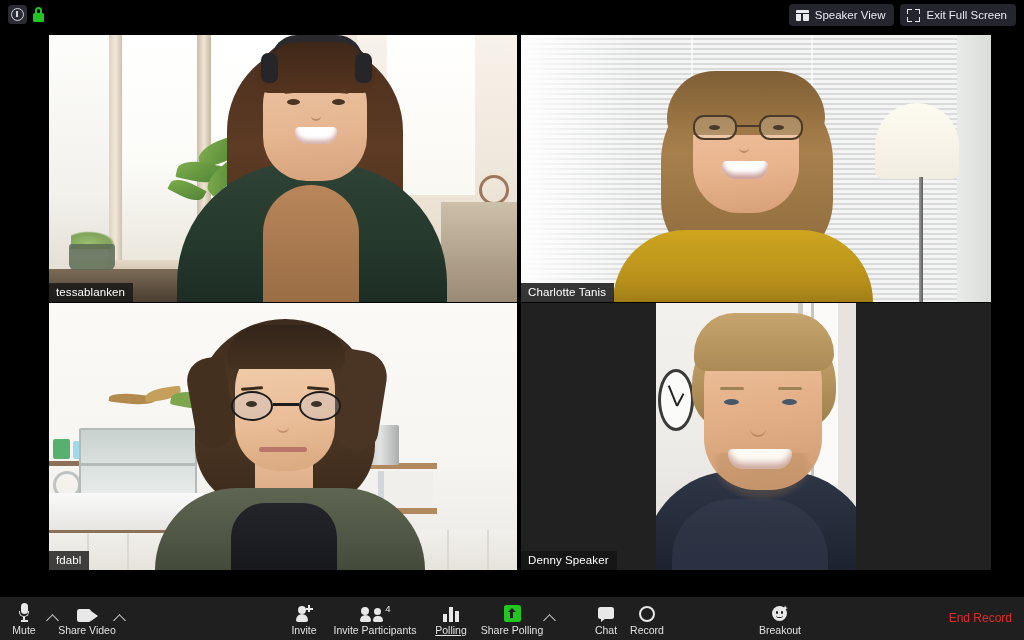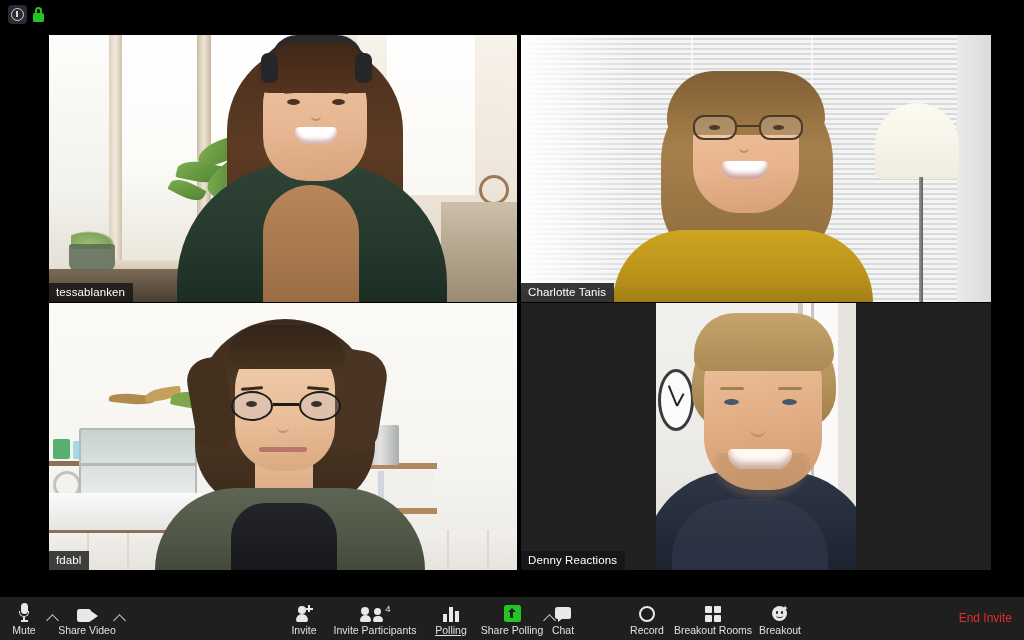--- a/index.html
+++ b/index.html
@@ -409,20 +409,39 @@
   <div class="topbar">
     <div class="tb-left">
       <div class="info-btn">
         <div class="info-circle"></div>
       </div>
       <div class="lock-icon">
         <div class="lock-shackle"></div>
         <div class="lock-body"></div>
       </div>
     </div>
+    <div class="tb-right">
+      <div class="tb-btn">
+        <span class="grid-icon">
+          <span class="gtop"></span>
+            <span class="gb1"></span>
+            <span class="gb2"></span>
+        </span>
+        <span>Speaker View</span>
+      </div>
+      <div class="tb-btn">
+        <span class="shrink-icon">
+          <i class="c1"></i>
+            <i class="c2"></i>
+            <i class="c3"></i>
+            <i class="c4"></i>
+        </span>
+        <span>Exit Full Screen</span>
+      </div>
+    </div>
   </div>
 
   <div class="stage">
 
     <div class="tile t1">
       <div class="tile-inner">
         <div class="bg"></div>
         <div class="wall-r"></div>
         <div class="winr"></div>
         <div class="guitar"></div>
@@ -549,21 +568,21 @@
         <div class="head"></div>
         <div class="fringe"></div>
         <div class="brow b1"></div>
           <div class="brow b2"></div>
         <div class="eye e1"></div>
           <div class="eye e2"></div>
         <div class="nose"></div>
         <div class="beard"></div>
         <div class="smile"></div>
       </div>
-      <div class="namebadge">Denny Reactions</div>
+      <div class="namebadge">Denny Speaker</div>
     </div>
 
   </div>
 
   <div class="toolbar">
 
     <div class="tool" style="left:6px; width:36px;">
       <span class="glyph">
         <span class="ic-mic">
             <span class="cap"></span>
@@ -627,58 +646,47 @@
       <span class="glyph">
         <span class="ic-share">
             <span class="tip"></span>
             <span class="ar"></span>
           </span>
       </span>
       <span class="lbl">Share Polling</span>
     </div>
     <div class="caret" style="left:543px;"></div>
 
-    <div class="tool" style="left:544px; width:38px;">
+    <div class="tool" style="left:587px; width:38px;">
       <span class="glyph">
         <span class="ic-chat">
             <span class="bub"></span>
             <span class="tl"></span>
           </span>
       </span>
       <span class="lbl">Chat</span>
     </div>
 
     <div class="tool" style="left:625px; width:44px;">
       <span class="glyph">
         <span class="ic-rec"></span>
       </span>
       <span class="lbl">Record</span>
     </div>
 
-    <div class="tool" style="left:673px; width:80px;">
-      <span class="glyph">
-        <span class="ic-rooms">
-            <i class="r1"></i>
-            <i class="r2"></i>
-            <i class="r3"></i>
-            <i class="r4"></i>
-          </span>
-      </span>
-      <span class="lbl">Breakout Rooms</span>
-    </div>
 
     <div class="tool" style="left:752px; width:56px;">
       <span class="glyph">
         <span class="ic-react">
           <span class="face"></span>
             <span class="ey ey1"></span>
             <span class="ey ey2"></span>
           <span class="mo"></span>
             <span class="spk">✦</span>
         </span>
       </span>
       <span class="lbl">Breakout</span>
     </div>
 
-    <div class="end-meeting">End Invite</div>
+    <div class="end-meeting">End Record</div>
   </div>
 
 </div>
 
 </body></html>

